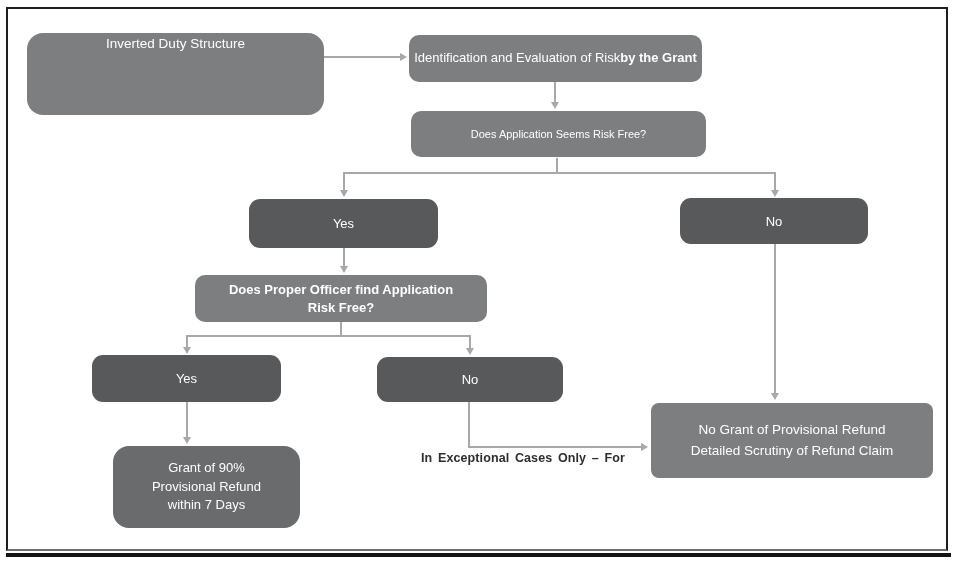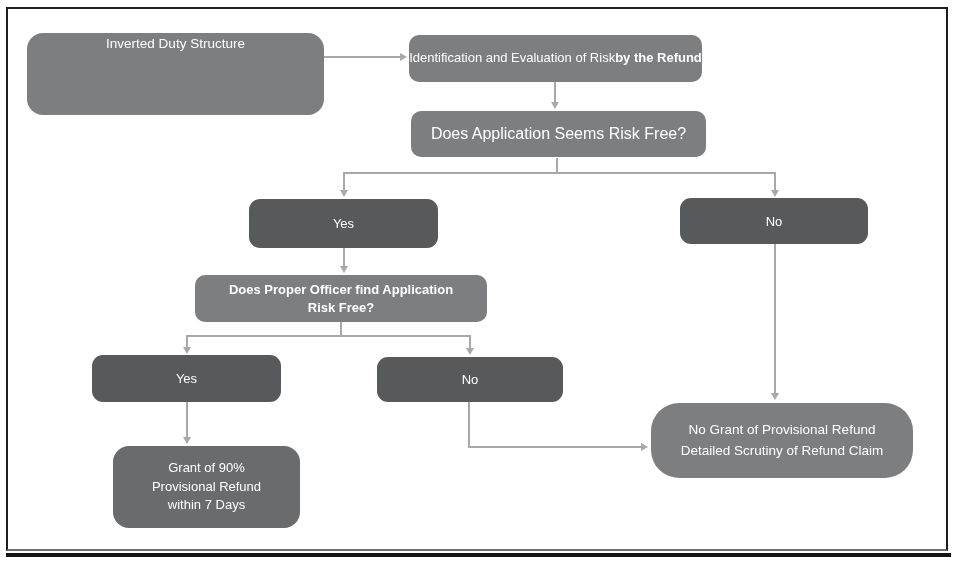--- a/index.html
+++ b/index.html
@@ -58,24 +58,24 @@
 
   <div class="frame"></div>
   <div class="bottom-rule"></div>
 
   <div class="node bg-medium" style="left:27px;top:33px;width:297px;height:82px;border-radius:16px;font-size:13.5px;line-height:1.58;padding:0 21px;align-items:stretch;text-align:left;">
     <span class="lline">Inverted Duty Structure</span>
   </div>
 
   <div class="node bg-medium" style="left:409px;top:35px;width:293px;height:47px;border-radius:10px;font-size:13px;line-height:1.4;">
     <span>Identification and Evaluation of Risk</span>
-    <span style="font-weight:700;">by the Refund</span>
+    <span style="font-weight:700;">by the Grant</span>
   </div>
 
-  <div class="node bg-medium" style="left:411px;top:111px;width:295px;height:46px;border-radius:10px;font-size:16px;">
+  <div class="node bg-medium" style="left:411px;top:111px;width:295px;height:46px;border-radius:10px;font-size:11px;">
     <span>Does Application Seems Risk Free?</span>
   </div>
 
   <div class="node bg-dark" style="left:249px;top:199px;width:189px;height:49px;border-radius:11px;font-size:13px;">
     <span>Yes</span>
   </div>
 
   <div class="node bg-dark" style="left:680px;top:198px;width:188px;height:46px;border-radius:11px;font-size:13px;">
     <span>No</span>
   </div>
@@ -92,26 +92,27 @@
   <div class="node bg-dark" style="left:377px;top:357px;width:186px;height:45px;border-radius:11px;font-size:13px;">
     <span>No</span>
   </div>
 
   <div class="node bg-grant" style="left:93px;top:446px;width:187px;height:82px;border-radius:16px;font-size:13px;line-height:1.45;margin-left:20px;">
     <span class="pre">Grant of 90%
 Provisional Refund
 within 7 Days</span>
   </div>
 
-  <div class="node bg-medium" style="left:651px;top:403px;width:262px;height:75px;border-radius:28px;font-size:13.5px;line-height:1.5;">
+  <div class="node bg-medium" style="left:651px;top:403px;width:282px;height:75px;border-radius:8px;font-size:13.5px;line-height:1.5;">
     <span class="pre">No Grant of Provisional Refund
 Detailed Scrutiny of Refund Claim</span>
   </div>
 
   <div class="note" style="left:421px;top:451px;width:204px;font-size:12.5px;">
+    <span class="jline">In Exceptional Cases Only – For</span>
   </div>
 
   <div class="hline" style="left:324px;top:56px;width:77px;"></div>
   <div class="ah-r" style="left:400px;top:53px;"></div>
 
   <div class="vline" style="left:554px;top:82px;height:21px;"></div>
   <div class="ah-d" style="left:551px;top:102px;"></div>
 
   <div class="vline" style="left:556px;top:158px;height:15px;"></div>
   <div class="hline" style="left:344px;top:172px;width:432px;"></div>

